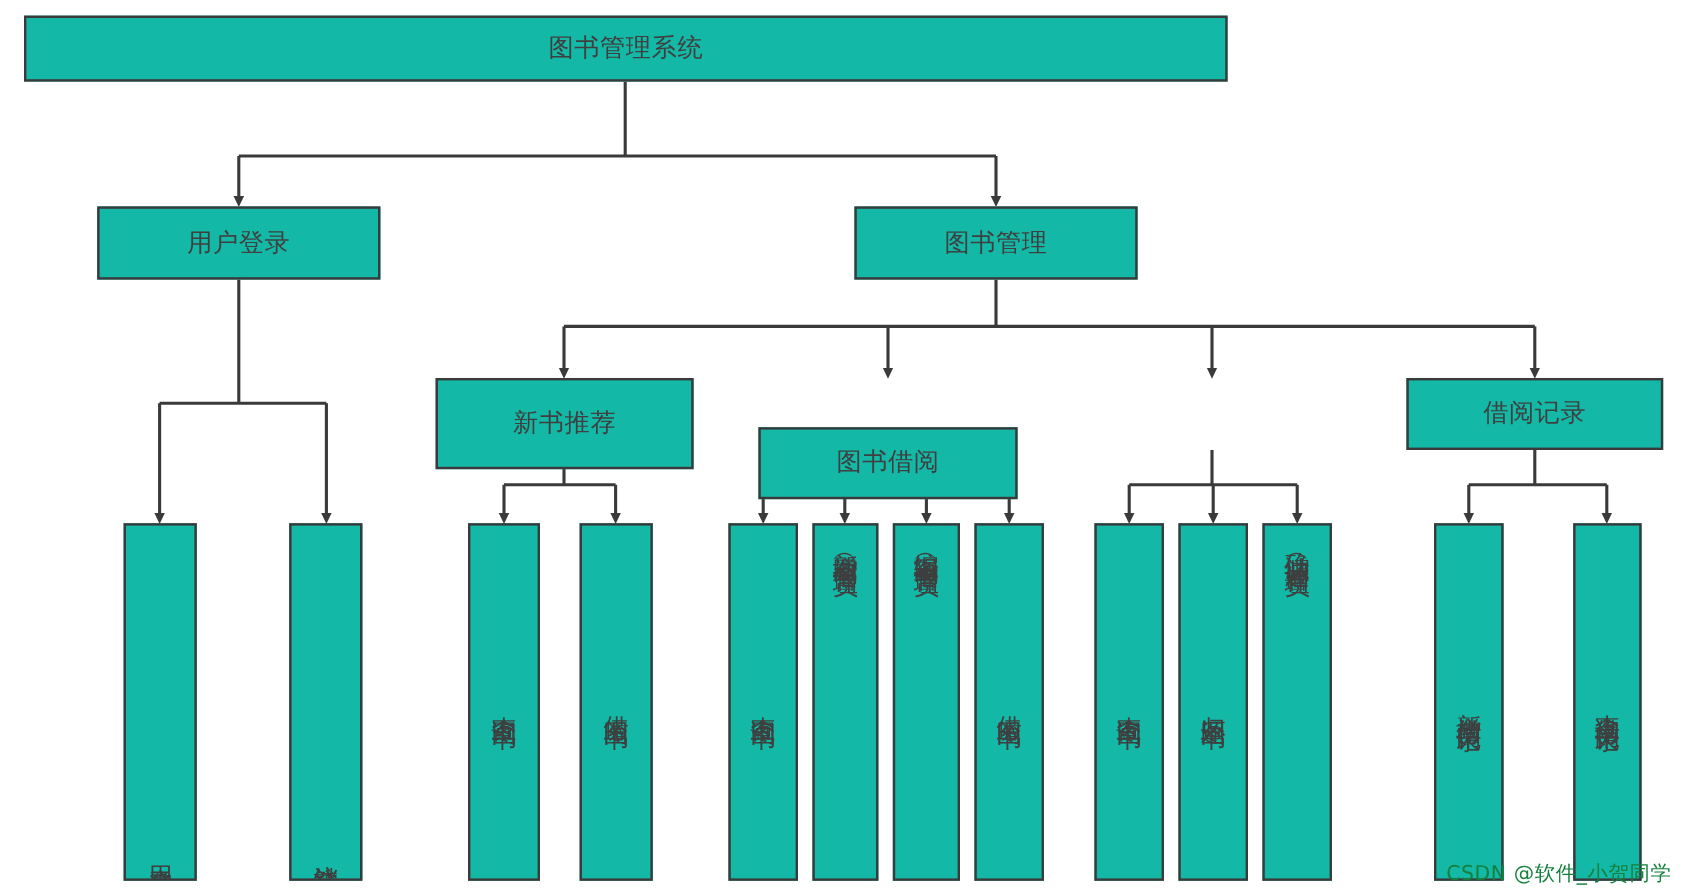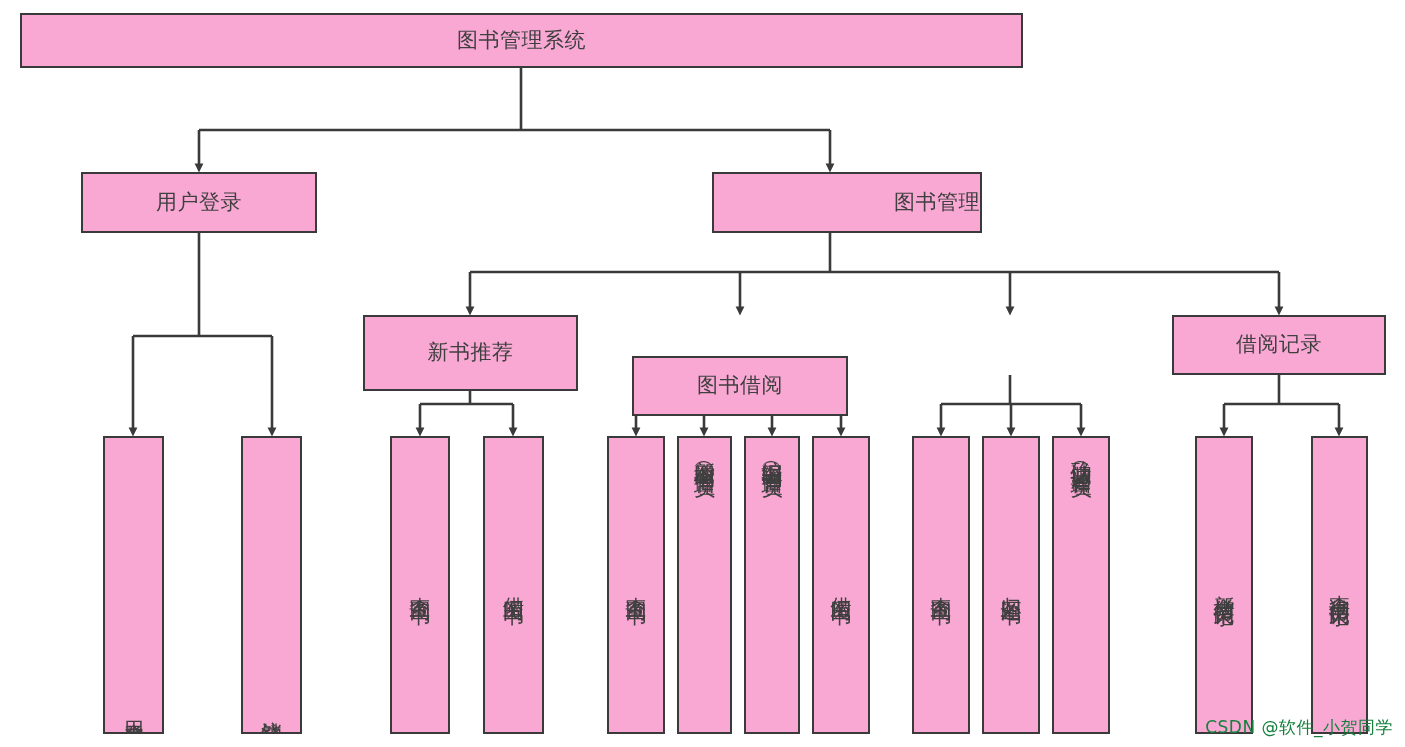--- a/index.html
+++ b/index.html
@@ -24,21 +24,21 @@
     position: absolute;
     left: 0;
     top: 0;
     width: 1405px;
     height: 747px;
     pointer-events: none;
   }
   .node {
     position: absolute;
     box-sizing: border-box;
-    background: #f9a8d4;
+    background: #14b8a6;
     border: 2px solid #3a3a3a;
     display: flex;
     align-items: center;
     justify-content: center;
     overflow: hidden;
   }
   .node-label {
     color: #3f3f3f;
     font-size: 21px;
     line-height: 1.12;
@@ -141,21 +141,21 @@
     </g>
   </svg>
 
   <div class="node horizontal" style="left:20px; top:13px; width:1003px; height:55px;">
     <span class="node-label">图书管理系统</span>
   </div>
 
   <div class="node horizontal" style="left:81px; top:172px; width:236px; height:61px;">
     <span class="node-label">用户登录</span>
   </div>
-  <div class="node horizontal" style="left:712px; top:172px; width:270px; height:61px;justify-content:flex-end;">
+  <div class="node horizontal" style="left:712px; top:172px; width:236px; height:61px;">
     <span class="node-label">图书管理</span>
   </div>
 
   <div class="node horizontal" style="left:363px; top:315px; width:215px; height:76px;">
     <span class="node-label">新书推荐</span>
   </div>
   <div class="node horizontal" style="left:632px; top:315px; width:216px; height:60px;margin-top:41px;">
     <span class="node-label">图书借阅</span>
   </div>
   <div class="node horizontal" style="left:1172px; top:315px; width:214px; height:60px;align-items:center;">

